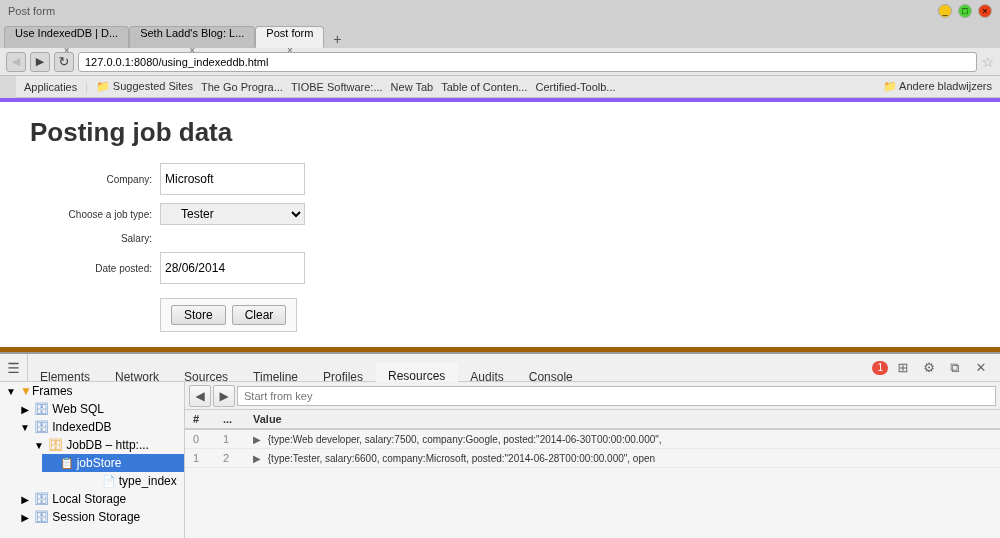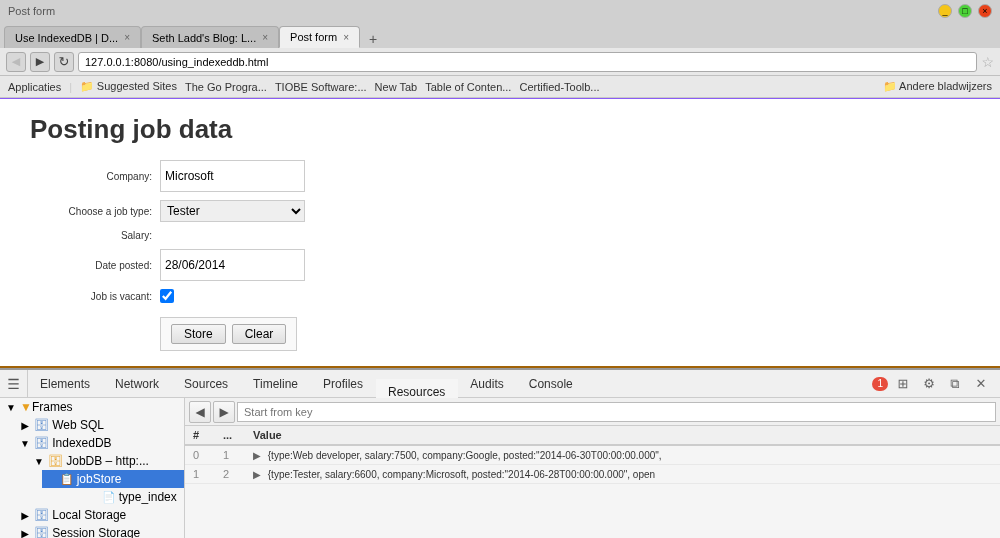--- a/index.html
+++ b/index.html
@@ -1,59 +1,59 @@
 <!DOCTYPE html>
 <html><head>
   <meta charset="utf-8">
   <style>
     * { margin: 0; padding: 0; box-sizing: border-box; }
     body { font-family: Arial, sans-serif; font-size: 12px; background: #f0f0f0; width: 1000px; height: 538px; overflow: hidden; }
 
     
-    .browser-chrome { background: #d9d9d9; border-bottom: 1px solid #8b5cf6; }
+    .browser-chrome { background: #d9d9d9; border-bottom: 4px solid #8b5cf6; }
     .title-bar { background: #d0d0d0; height: 22px; display: flex; align-items: center; justify-content: space-between; padding: 0 8px; }
     .title-bar-controls { display: flex; gap: 6px; }
     .title-btn { width: 14px; height: 14px; border-radius: 50%; border: 1px solid #aaa; cursor: pointer; font-size: 9px; display: flex; align-items: center; justify-content: center; }
     .title-btn.min { background: #f5c518; }
     .title-btn.max { background: #4cd137; }
     .title-btn.close { background: #e84118; }
 
     .tab-bar { display: flex; align-items: flex-end; height: 26px; padding: 0 4px; background: #d0d0d0; }
-    .tab { height: 22px; padding: 0 10px; background: #c0c0c0; border: 1px solid #aaa; border-bottom: none; border-radius: 4px 4px 0 0; display: flex; align-items: center; gap: 6px; font-size: 11px; cursor: pointer; }
+    .tab { height: 22px; padding: 0 10px; background: #c0c0c0; border: 1px solid #aaa; border-bottom: none; border-radius: 4px 4px 0 0; display: flex; align-items: center; gap: 6px; font-size: 11px; cursor: pointer; flex-direction: column; }
     .tab.active { background: #f0f0f0; border-bottom: 1px solid #f0f0f0; }
     .tab-close { font-size: 10px; color: #666; }
     .tab-plus { width: 18px; height: 18px; border-radius: 3px; display: flex; align-items: center; justify-content: center; font-size: 14px; color: #555; margin-left: 4px; }
 
     .nav-bar { height: 28px; background: #e8e8e8; display: flex; align-items: center; padding: 0 6px; gap: 4px; border-bottom: 1px solid #c0c0c0; }
     .nav-btn { width: 20px; height: 20px; border: 1px solid #aaa; border-radius: 3px; background: #d8d8d8; display: flex; align-items: center; justify-content: center; cursor: pointer; font-size: 11px; color: #444; }
     .nav-btn.disabled { color: #bbb; }
     .nav-btn.reload { font-size: 13px; }
     .address-bar { flex: 1; height: 20px; border: 1px solid #aaa; border-radius: 3px; padding: 0 6px; font-size: 11px; background: white; }
     .nav-right { display: flex; gap: 3px; align-items: center; }
     .star-btn { font-size: 14px; color: #aaa; cursor: pointer; }
 
-    .bookmarks-bar { height: 22px; background: #e8e8e8; border-bottom: 1px solid #c8c8c8; display: flex; align-items: center; padding: 0 8px; gap: 8px; font-size: 11px; }
+    .bookmarks-bar { height: 22px; background: #e8e8e8; border-bottom: 1px solid #c8c8c8; display: flex; align-items: center; padding: 0 8px; gap: 8px; font-size: 11px; margin-left: 16px; }
     .bookmark { cursor: pointer; color: #333; white-space: nowrap; }
     .bookmark.folder::before { content: "📁 "; font-size: 11px; }
 
     
-    .page-content { background: white; padding: 15px 30px; border-bottom: 2px solid #a16207; }
+    .page-content { background: white; padding: 15px 30px; border-bottom: 5px solid #a16207; }
     .page-title { font-size: 26px; font-weight: bold; color: #333; margin-bottom: 15px; }
     .form-row { display: flex; align-items: center; margin-bottom: 8px; }
     .form-label { width: 130px; text-align: right; padding-right: 8px; font-size: 10px; color: #333; }
     .form-input { height: 32px; border: 1px solid #ccc; padding: 0 4px; font-size: 12px; width: 145px; }
-    .form-select { height: 22px; border: 1px solid #ccc; padding: 0 2px; font-size: 12px; width: 145px; appearance: auto; }
+    .form-select { height: 22px; border: 1px solid #ccc; padding: 0 16px; font-size: 12px; width: 145px; appearance: auto; }
     .form-checkbox { width: 14px; height: 14px; }
     .action-btn { padding: 2px 12px; border: 1px solid #aaa; background: linear-gradient(to bottom, #f5f5f5, #e0e0e0); font-size: 12px; cursor: pointer; border-radius: 2px; }
 
     
     .devtools { border-top: 2px solid #999; background: #f5f5f5; height: 248px; display: flex; flex-direction: column; }
     .devtools-toolbar { height: 28px; background: #f0f0f0; border-bottom: 1px solid #ccc; display: flex; align-items: center; gap: 0; }
     .devtools-btn-left { width: 28px; height: 28px; display: flex; align-items: center; justify-content: center; border-right: 1px solid #ccc; cursor: pointer; color: #555; font-size: 14px; }
-    .devtools-tabs { display: flex; align-items: center; flex: 1; }
+    .devtools-tabs { display: flex; align-items: flex-end; flex: 1; }
     .devtools-tab { padding: 0 12px; height: 28px; display: flex; align-items: center; font-size: 12px; cursor: pointer; color: #333; border-right: 1px solid transparent; }
     .devtools-tab.active { background: #f5f5f5; border-bottom: 2px solid #4a90d9; color: #1a1a1a; margin-top: 18px; }
     .devtools-right { display: flex; align-items: center; gap: 4px; padding: 0 8px; }
     .dt-right-btn { width: 22px; height: 22px; display: flex; align-items: center; justify-content: center; cursor: pointer; color: #666; font-size: 13px; }
     .error-badge { background: #e74c3c; color: white; border-radius: 10px; padding: 0 5px; font-size: 10px; height: 14px; display: flex; align-items: center; }
 
     .devtools-body { display: flex; flex: 1; overflow: hidden; }
 
     
     .devtools-sidebar { width: 185px; border-right: 1px solid #ccc; background: #f5f5f5; overflow-y: auto; font-size: 12px; }
@@ -151,24 +151,20 @@
 
   <div class="form-row">
     <label class="form-label">Salary:</label>
   </div>
 
   <div class="form-row">
     <label class="form-label">Date posted:</label>
     <input class="form-input" type="text" value="28/06/2014" style="">
   </div>
 
-  <div class="form-row">
-    <label class="form-label">Job is vacant:</label>
-    <input class="form-checkbox" type="checkbox" checked="" style="">
-  </div>
 
   <div style="margin-top:6px; margin-left:0; padding: 6px 10px; border: 1px solid #ccc; background: #f9f9f9; display: inline-flex; gap:6px; margin-left: 130px;">
     <button class="action-btn">Store</button>
     <button class="action-btn">Clear</button>
   </div>
 </div>
 
 <div class="devtools">
 
   <div class="devtools-toolbar">

